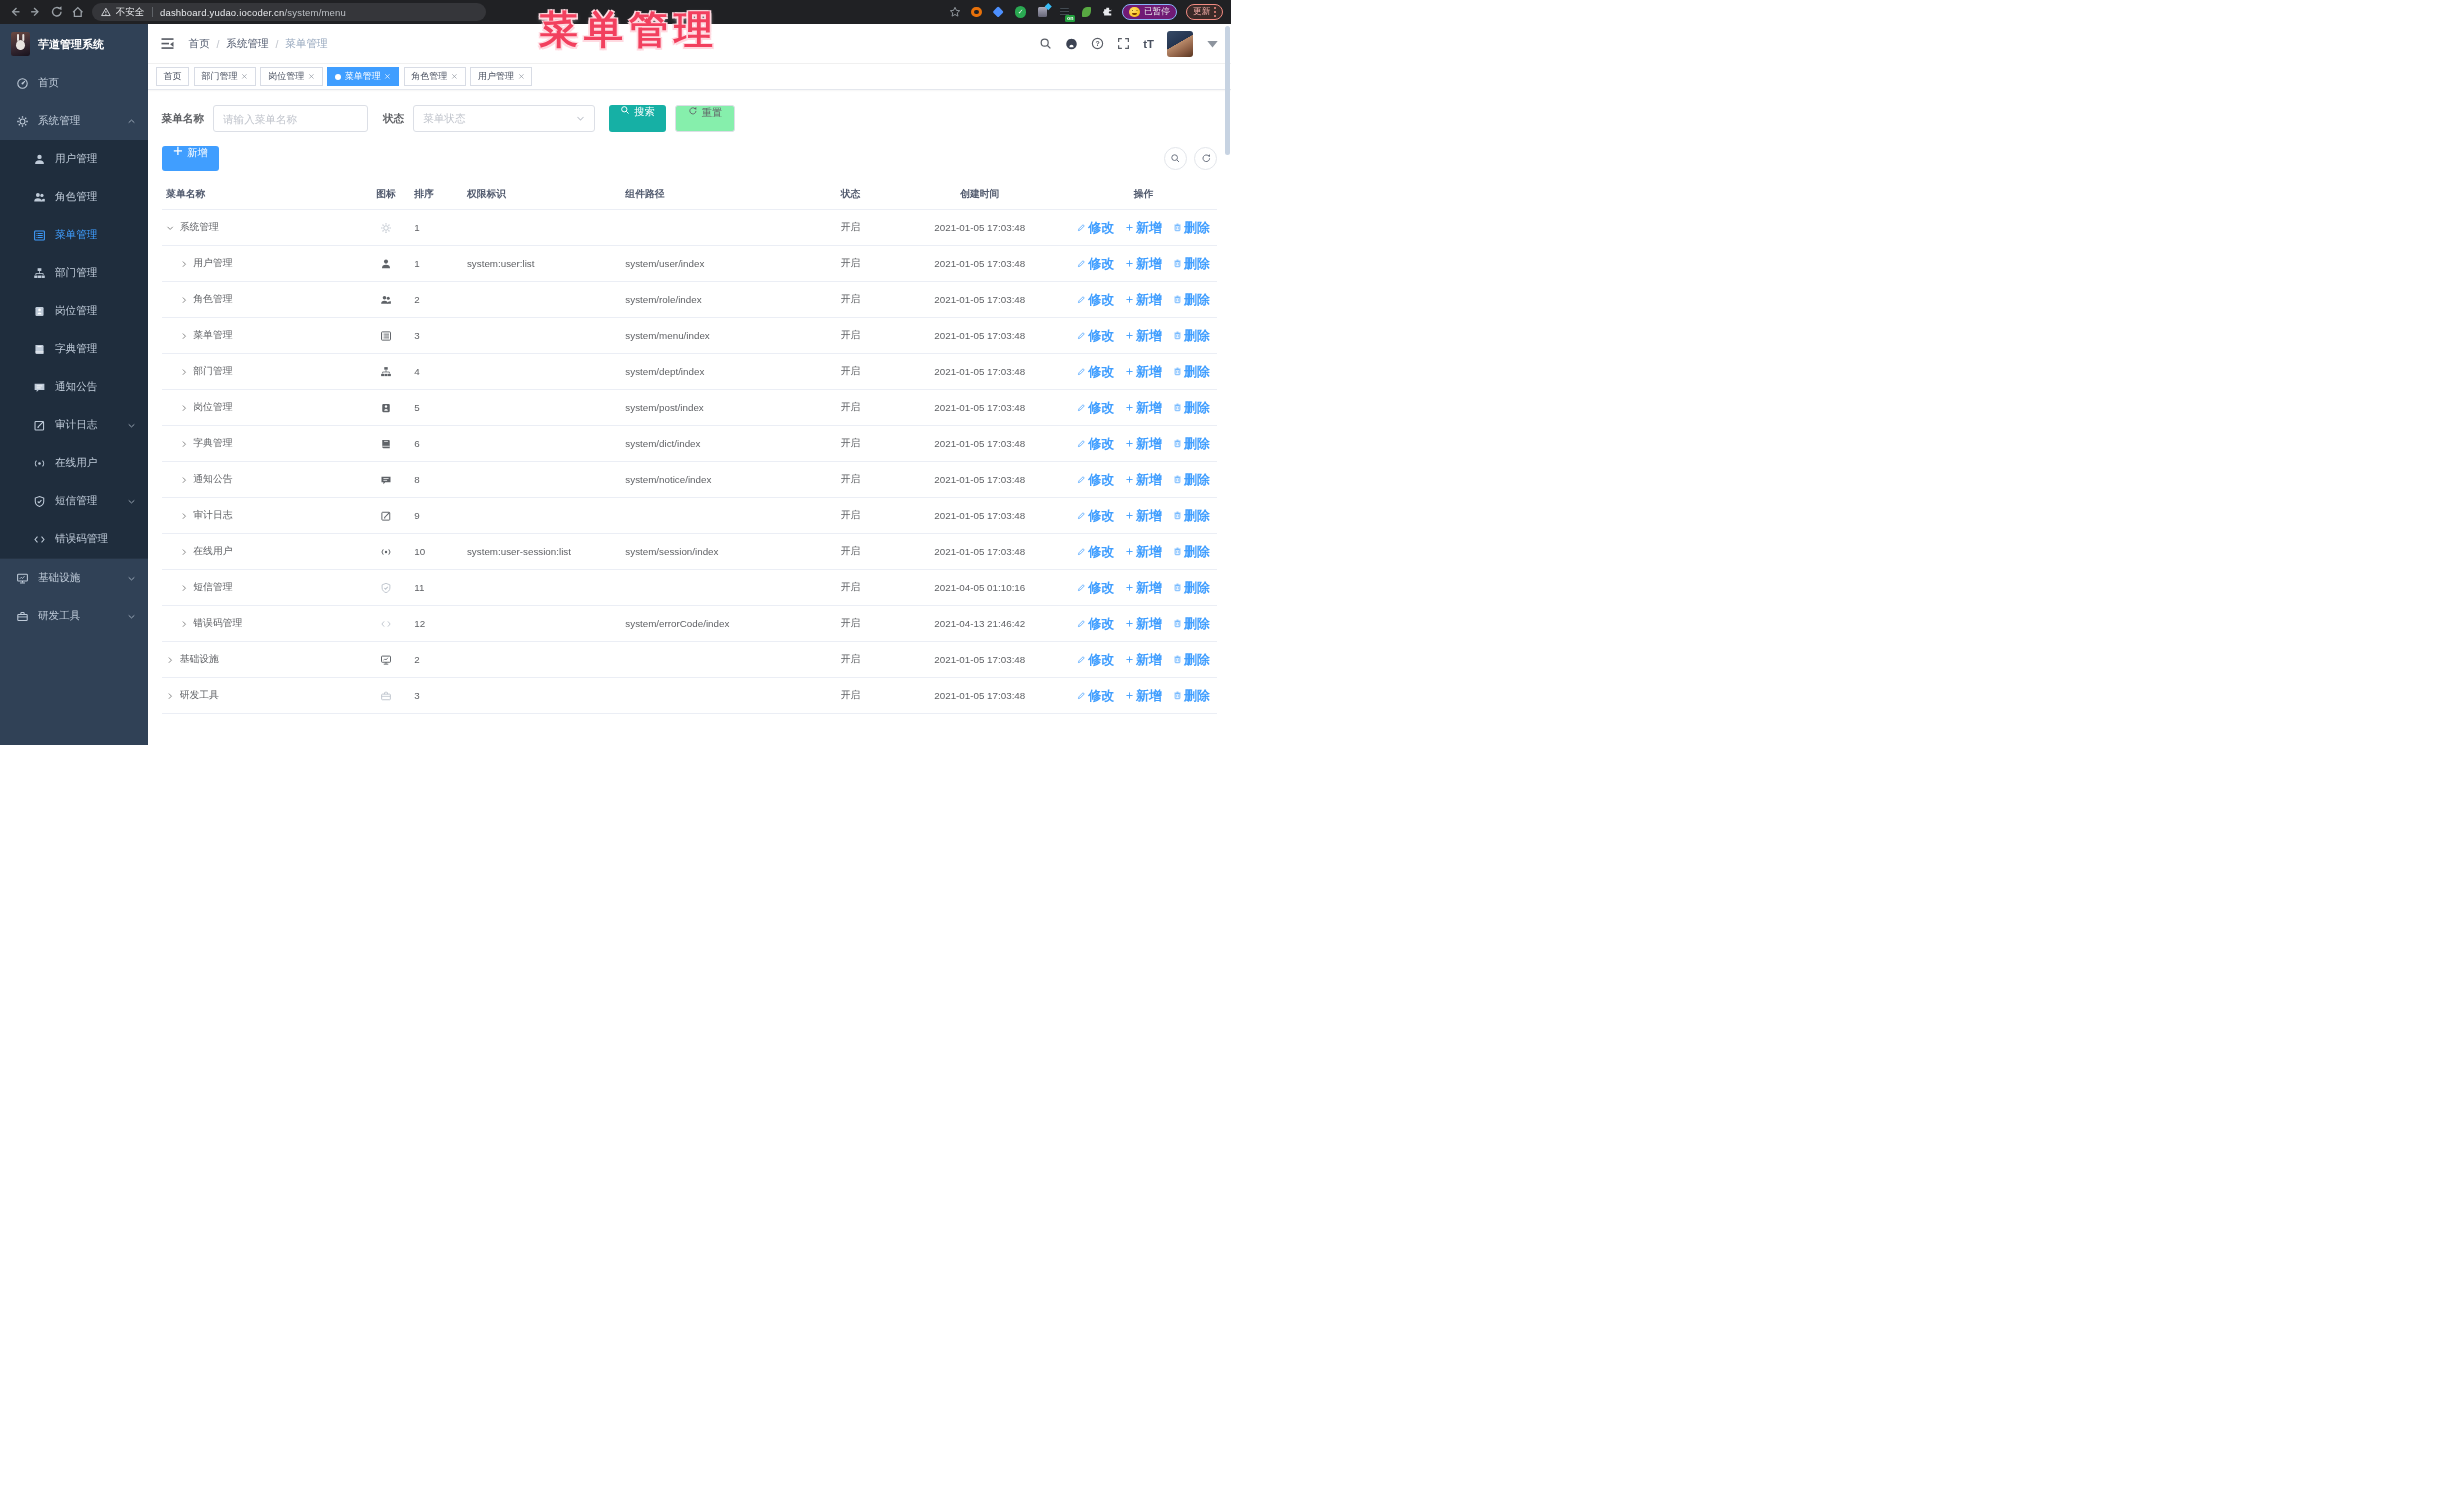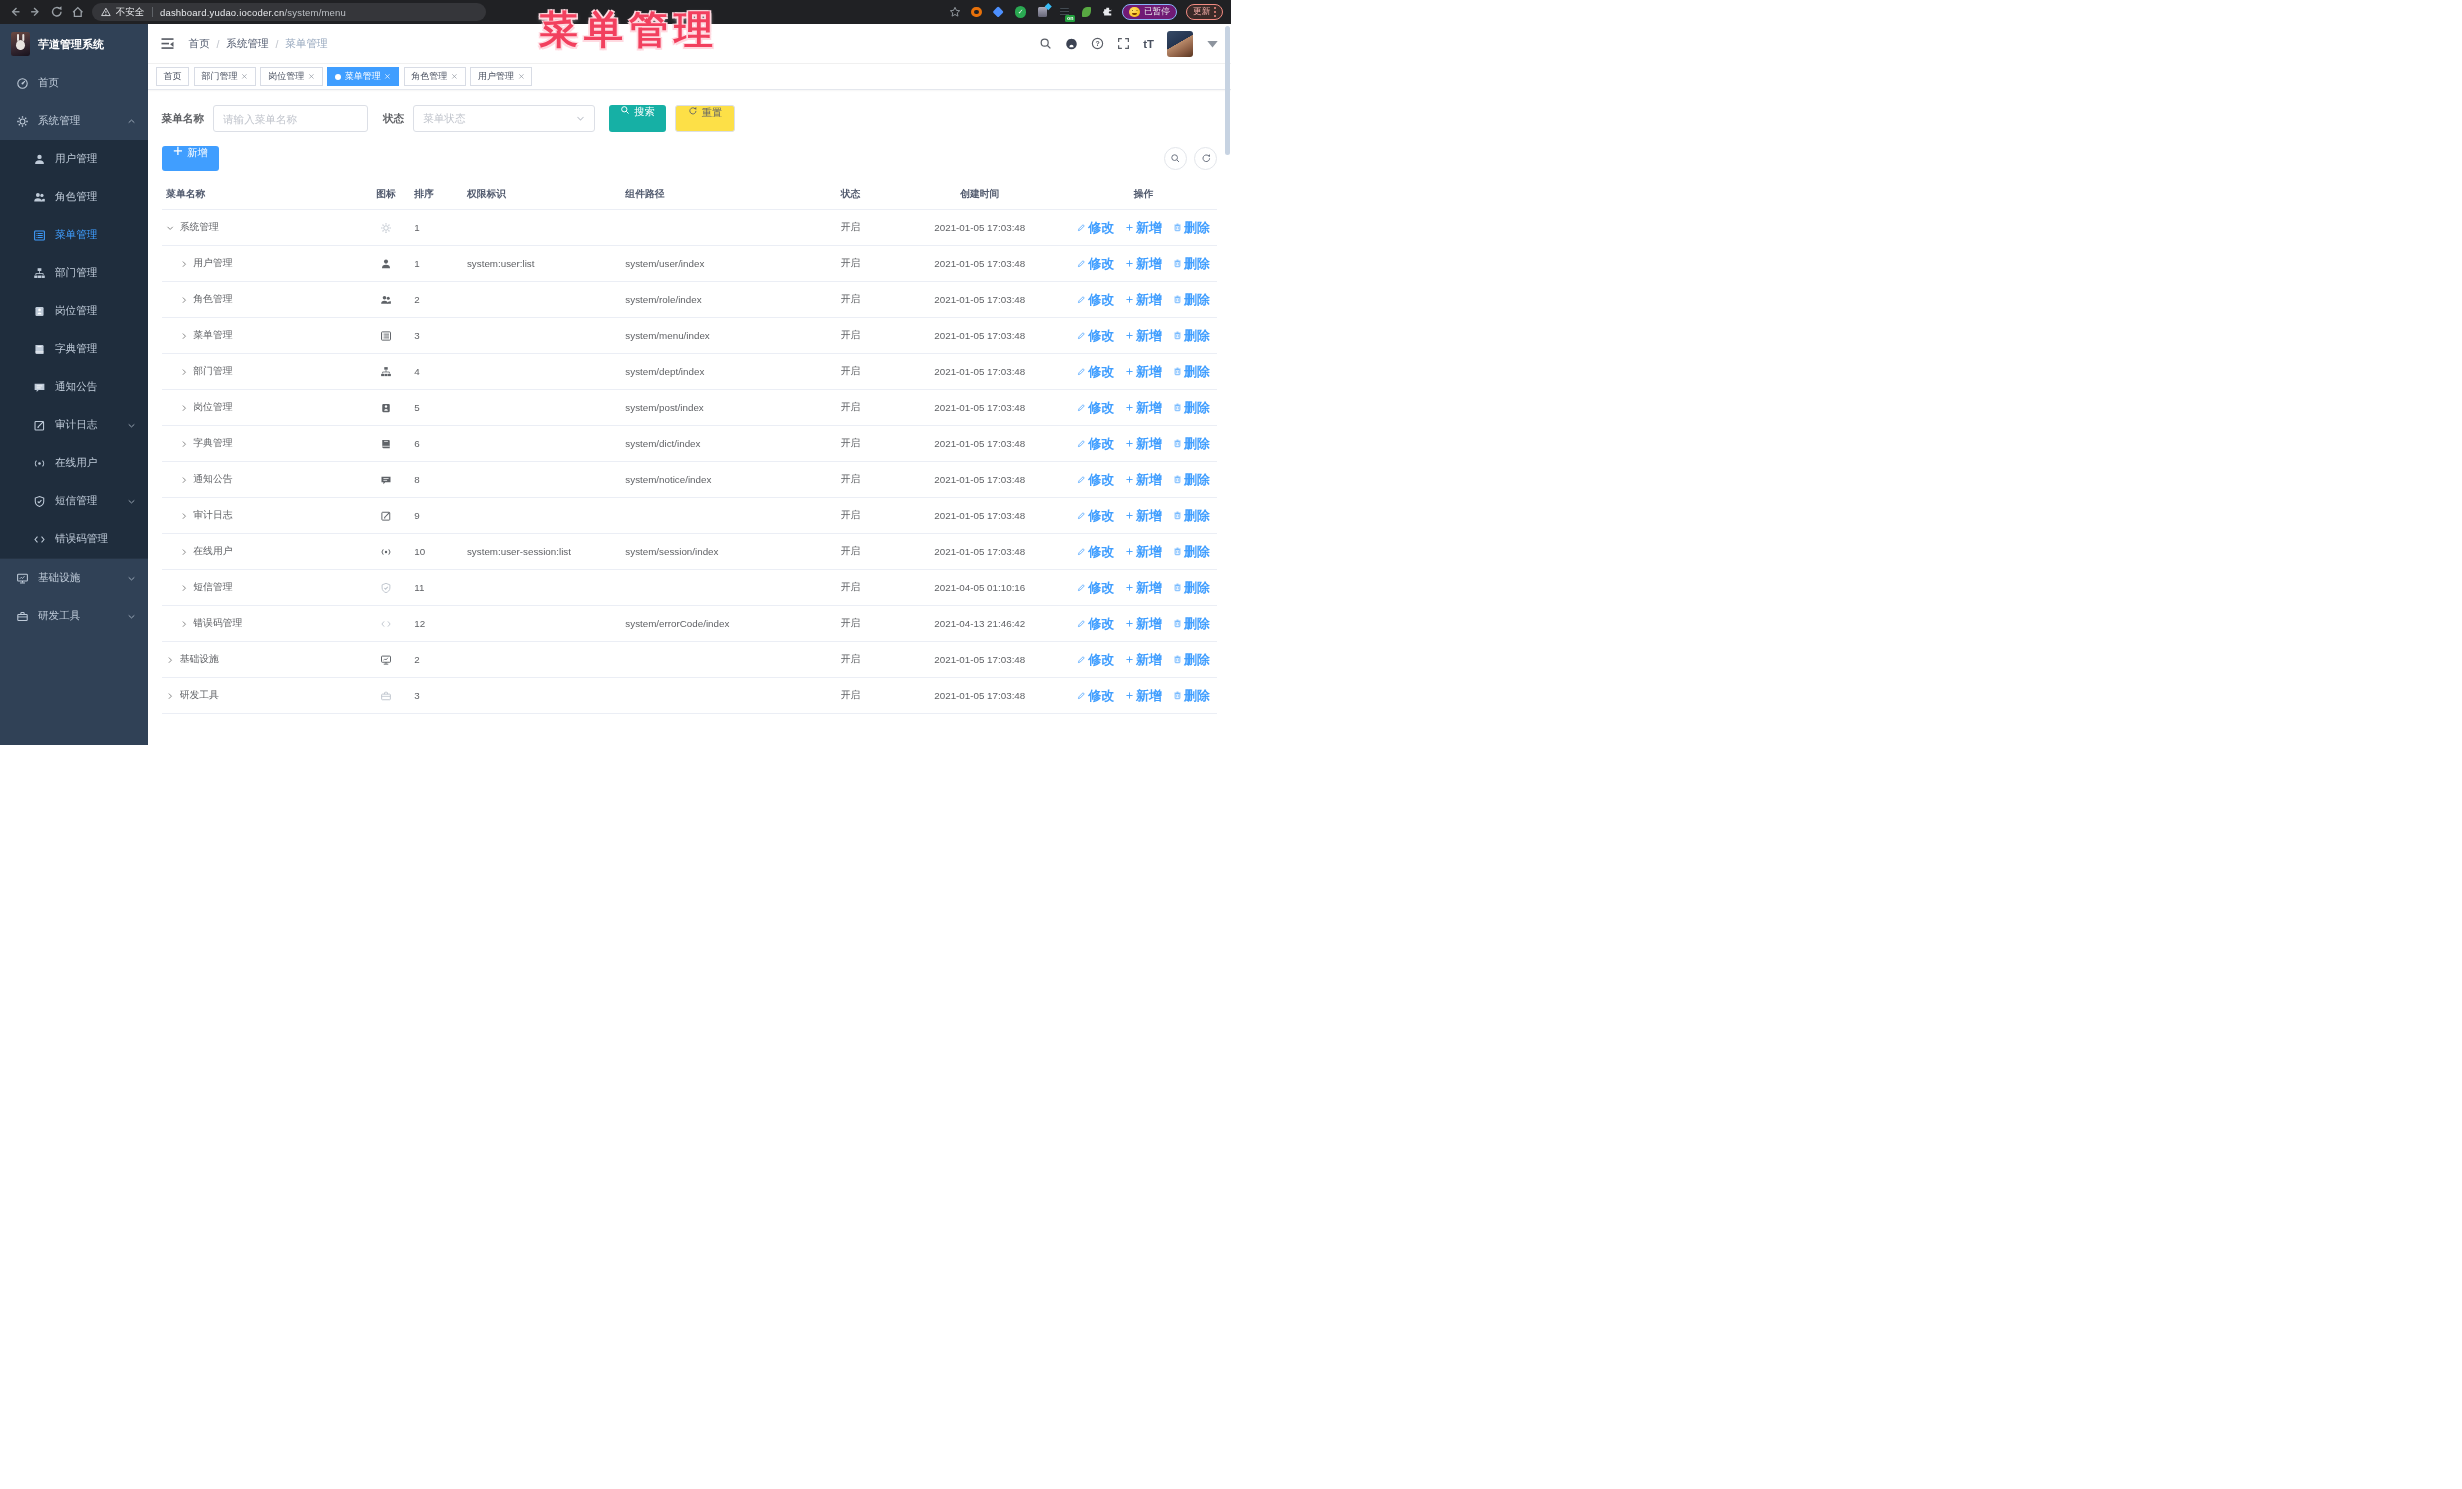--- a/index.html
+++ b/index.html
@@ -71,21 +71,21 @@
 
   .search-row { display:flex; align-items:center; gap:9px; margin:4.5px 0 13.6px; font-size:10.6px; color:#606266; }
   .form-label { font-weight:bold; color:#606266; }
   .inp { width:155px; height:27px; border:0.8px solid #dcdfe6; border-radius:3px; padding:1px 9px; font-size:10.6px; color:#606266; font-family:inherit; }
   .inp::placeholder { color:#c0c4cc; }
   .select { width:182px; height:27px; border:0.8px solid #dcdfe6; border-radius:3px; padding:0 9px; display:flex; align-items:center; justify-content:space-between; color:#c0c4cc; cursor:pointer; }
   .select .ic { width:9px; height:9px; color:#c0c4cc; }
   .btn { height:27px; border-radius:3px; border:none; display:inline-flex; gap:4.5px; padding:0 11.4px; font-size:10.2px; cursor:pointer; font-family:inherit; }
   .btn .ic { width:9.8px; height:9.8px; }
   .btn-search { background:#16b0a5; color:#fff; }
-  .btn-reset { background:#fde047; border:0.8px solid #dcdfe6; color:#606266; }
+  .btn-reset { background:#86efac; border:0.8px solid #dcdfe6; color:#606266; }
   .btn-add { background:#409eff; color:#fff; height:25px; }
 
   .toolbar-row { display:flex; align-items:center; margin-bottom:9px; }
   .tool-circles { margin-left:auto; display:flex; gap:7.6px; }
   .circle-btn { width:23px; height:23px; border-radius:50%; border:0.8px solid #e3e6eb; background:#fff; color:#6b7280; display:flex; align-items:center; justify-content:center; cursor:pointer; }
   .circle-btn .ic { width:10.6px; height:10.6px; }
 
   table { width:100%; border-collapse:collapse; table-layout:fixed; font-size:9.8px; color:#606266; }
   th { height:30px; text-align:left; font-weight:bold; color:#515a6e; border-bottom:0.8px solid #ebeef5; padding:0 4.5px; }
   td { height:36px; border-bottom:0.8px solid #ebeef5; padding:0 4.5px; white-space:nowrap; overflow:hidden; }

